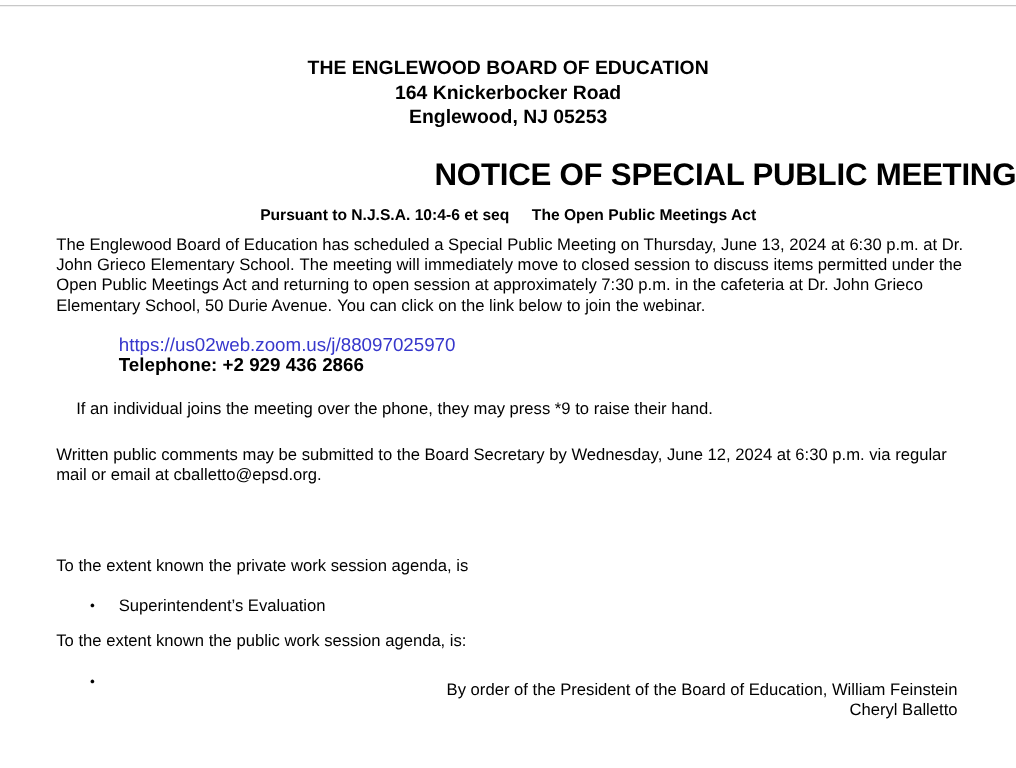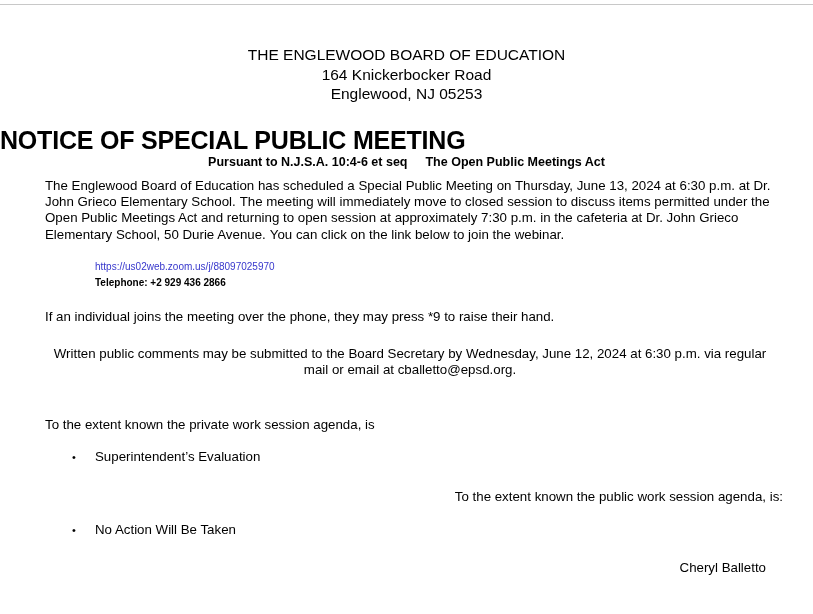--- a/index.html
+++ b/index.html
@@ -26,86 +26,85 @@
   .doc {
     position: absolute;
     top: 0;
     left: 0;
     width: 813px;
     height: 614px;
     box-sizing: border-box;
   }
   .letterhead {
     text-align: center;
-    font-weight: normal;
+    font-weight: bold;
     font-size: 15.5px;
     line-height: 19.5px;
     margin-top: 45px;
   }
   .letterhead div {
     white-space: nowrap;
   }
   .notice-title {
-    text-align: left;
+    text-align: right;
     font-weight: bold;
     font-size: 25px;
     line-height: 28px;
     margin-top: 22px;
     letter-spacing: -0.2px;
   }
   .notice-subtitle {
     text-align: center;
     font-weight: bold;
     font-size: 12.5px;
     line-height: 15px;
-    margin-top: 1px;
+    margin-top: 11px;
   }
   .gap-wide {
     display: inline-block;
     width: 18px;
   }
   .body-wrap {
     margin-left: 45px;
     margin-right: 30px;
     font-size: 13.3px;
     line-height: 16.4px;
   }
   .para-intro {
     margin-top: 8px;
     max-width: 728px;
   }
   .sp2 { display: inline-block; width: 4px; }
   .contact-block {
     margin-top: 16px;
     margin-left: 50px;
-    font-size: 10px;
+    font-size: 15px;
     line-height: 15.6px;
   }
   .zoom-link {
     color: #3737cc;
     text-decoration: none;
     font-weight: normal;
   }
   .contact-line {
     font-weight: bold;
   }
   .para-phone {
     margin-top: 19px;
+    margin-left: 16px;
   }
   .para-written {
     margin-top: 20px;
     max-width: 730px;
-    text-align: center;
   }
   .para-private-head {
-    margin-top: 38px;
+    margin-top: 56px;
   }
   .para-public-head {
-    margin-top: 24px;
-    text-align: right;
+    margin-top: 12px;
   }
   ul.agenda {
     list-style: none;
     margin: 0;
     padding: 0;
   }
   ul.agenda li {
     position: relative;
     margin-top: 16px;
     padding-left: 50px;
@@ -171,24 +170,24 @@
         <span class="bullet">•</span>
         <span>Superintendent’s Evaluation</span>
       </li>
     </ul>
 
     <p class="para-public-head">To the extent known the public work session agenda, is:</p>
 
     <ul class="agenda">
       <li>
         <span class="bullet">•</span>
-        <span>No Action Will Be Taken</span>
       </li>
     </ul>
 
   </div>
 
   <div class="signature">
+    <div>By order of the President of the Board of Education, William Feinstein</div>
     <div>Cheryl Balletto</div>
 
   </div>
 
 </div>
 
 </body></html>

